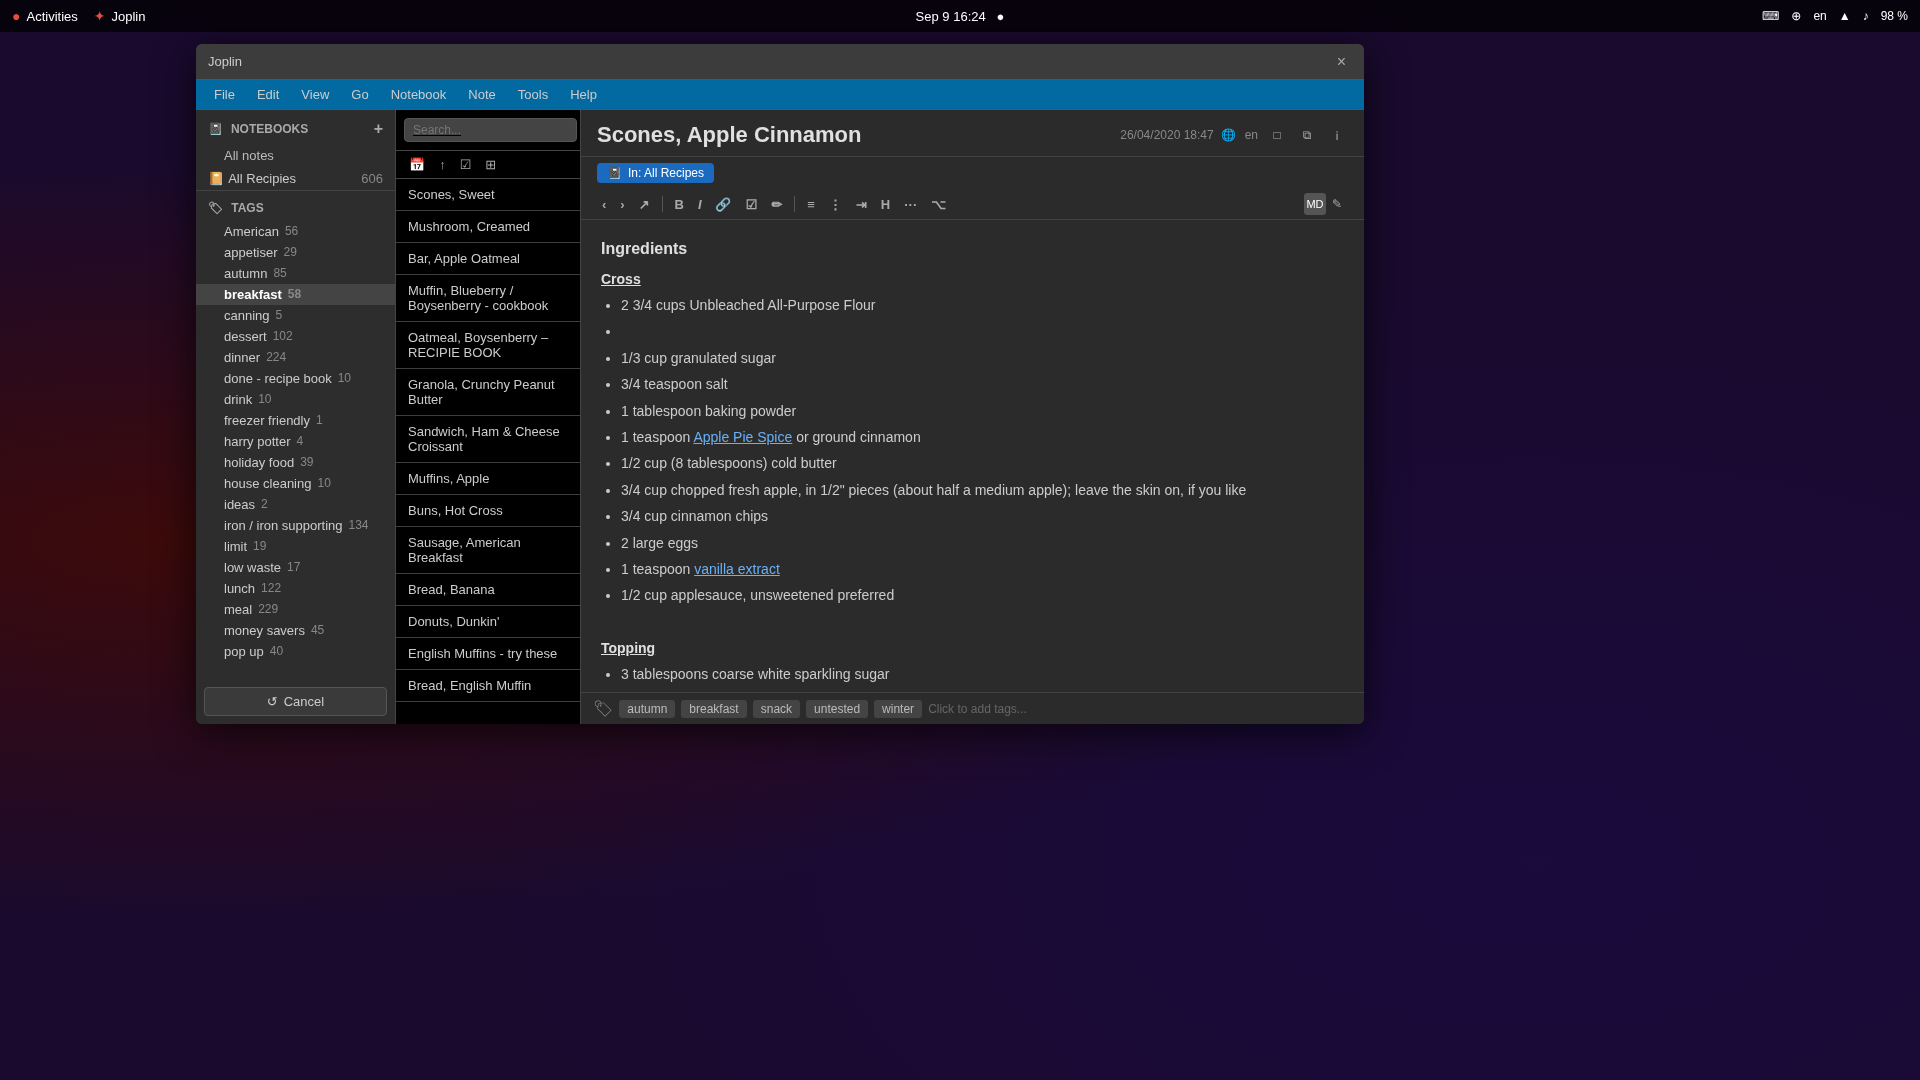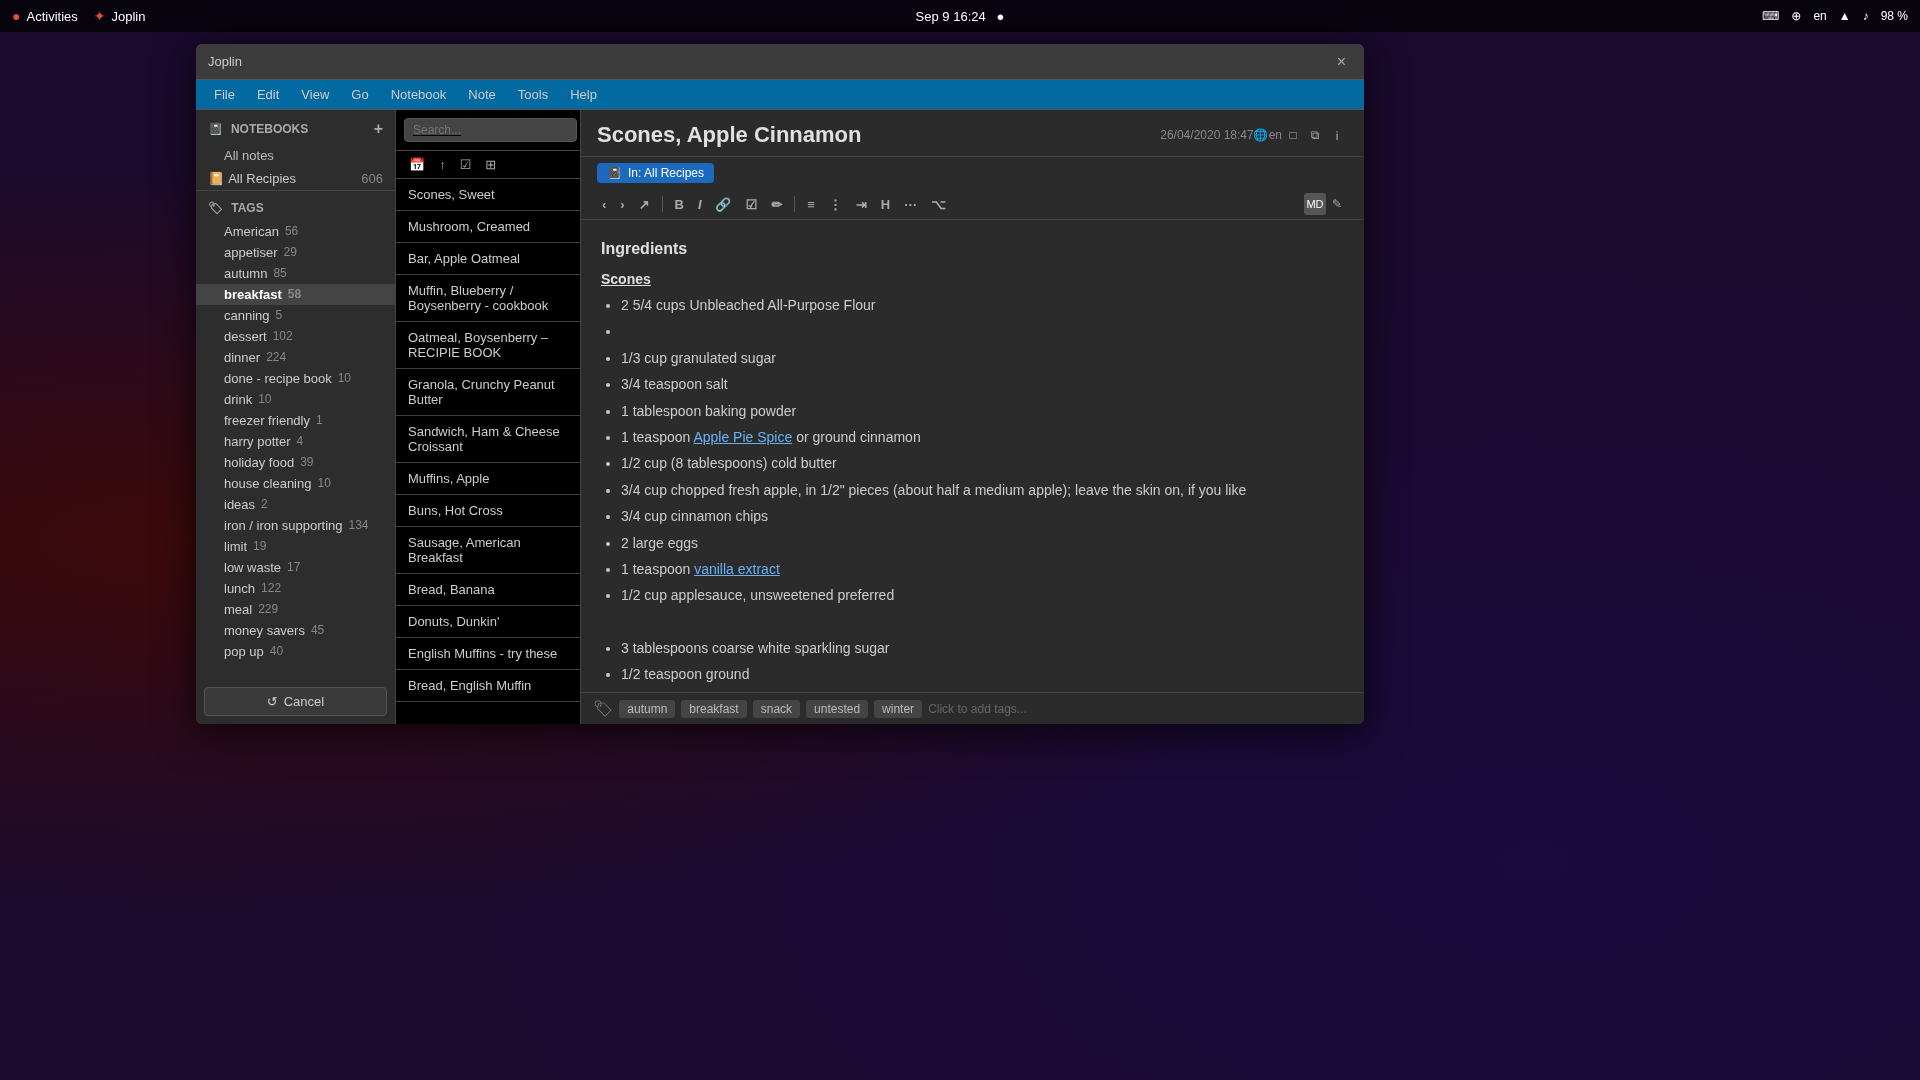--- a/index.html
+++ b/index.html
@@ -207,21 +207,21 @@
       overflow: hidden;
     }
     .editor-header {
       padding: 12px 16px 8px;
       border-bottom: 1px solid #444;
       display: flex;
       align-items: center;
       justify-content: space-between;
     }
     .editor-title { font-size: 22px; color: #e0e0e0; font-weight: bold; }
-    .editor-meta { font-size: 12px; color: #888; display: flex; align-items: center; }
+    .editor-meta { font-size: 12px; color: #888; display: flex; align-items: center; gap: 8px; }
     .editor-notebook-tag {
       background: #1a6bbf;
       color: #fff;
       padding: 3px 10px;
       border-radius: 4px;
       font-size: 12px;
       margin: 6px 16px;
       display: inline-flex;
       align-items: center;
       gap: 6px;
@@ -523,36 +523,37 @@
         <span class="editor-toolbar-btn">···</span>
         <span class="editor-toolbar-btn">⌥</span>
         <div class="editor-toolbar-right">
           <span class="icon-btn" style="background:#555; color:#fff; padding:2px 6px; border-radius:3px; font-size:11px;">MD</span>
           <span class="icon-btn">✎</span>
         </div>
       </div>
 
       <div class="editor-content">
         <h2>Ingredients</h2>
-        <h3>Scones</h3>
+        <h3>Cross</h3>
         <ul>
-          <li>2 5/4 cups Unbleached All-Purpose Flour</li>
+          <li>2 3/4 cups Unbleached All-Purpose Flour</li>
           <li>&nbsp;</li>
           <li>1/3 cup granulated sugar</li>
           <li>3/4 teaspoon salt</li>
           <li>1 tablespoon baking powder</li>
           <li>1 teaspoon <a href="#">Apple Pie Spice</a> or ground cinnamon</li>
           <li>1/2 cup (8 tablespoons) cold butter</li>
           <li>3/4 cup chopped fresh apple, in 1/2" pieces (about half a medium apple); leave the skin on, if you like</li>
           <li>3/4 cup cinnamon chips</li>
           <li>2 large eggs</li>
           <li>1 teaspoon <a href="#">vanilla extract</a></li>
           <li>1/2 cup applesauce, unsweetened preferred</li>
         </ul>
         <br>
+        <h3>Topping</h3>
         <ul>
           <li>3 tablespoons coarse white sparkling sugar</li>
           <li>1/2 teaspoon ground </li>
         </ul>
         <br>
         
         
       </div>
 
       <div class="editor-tags">

